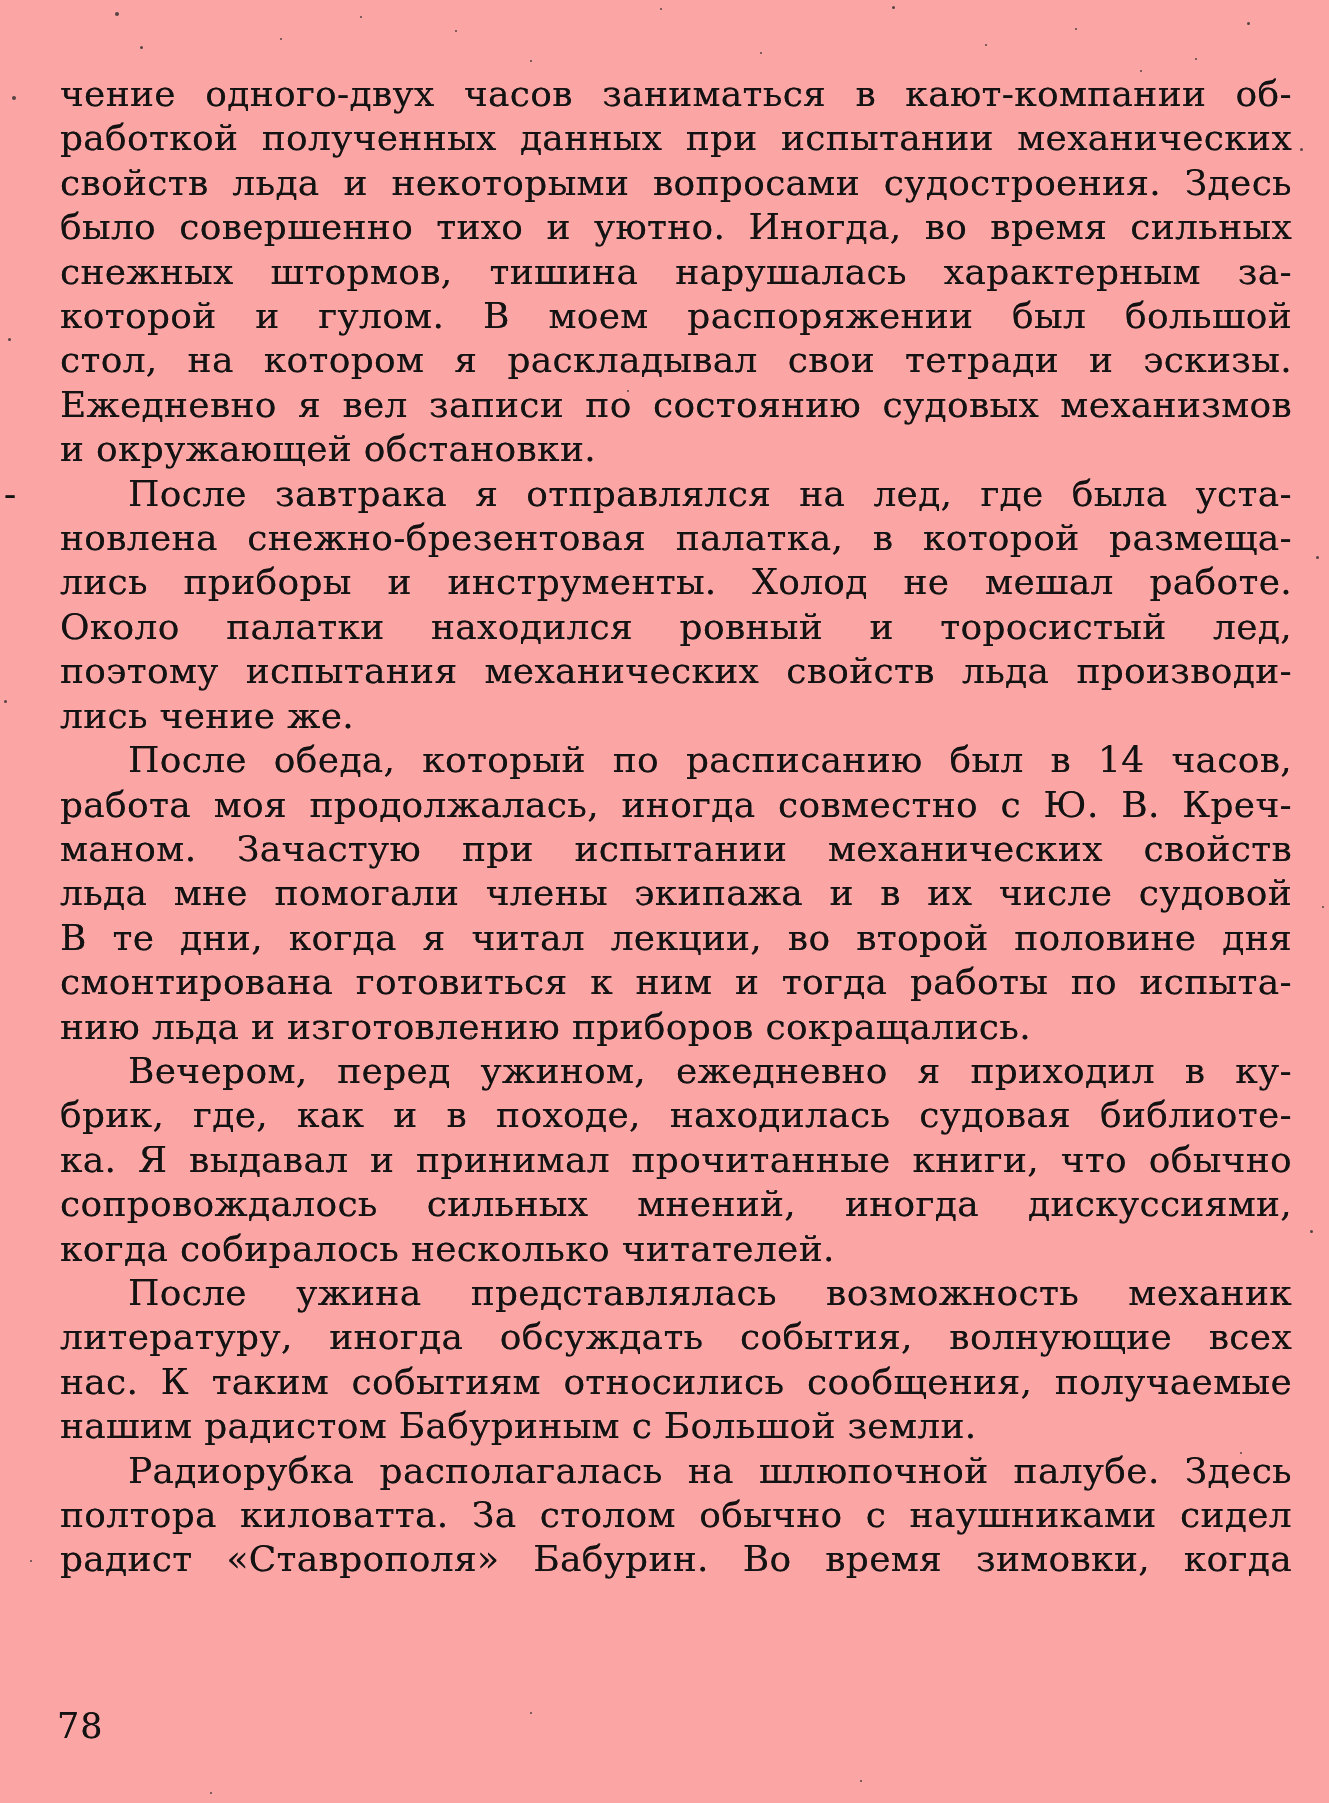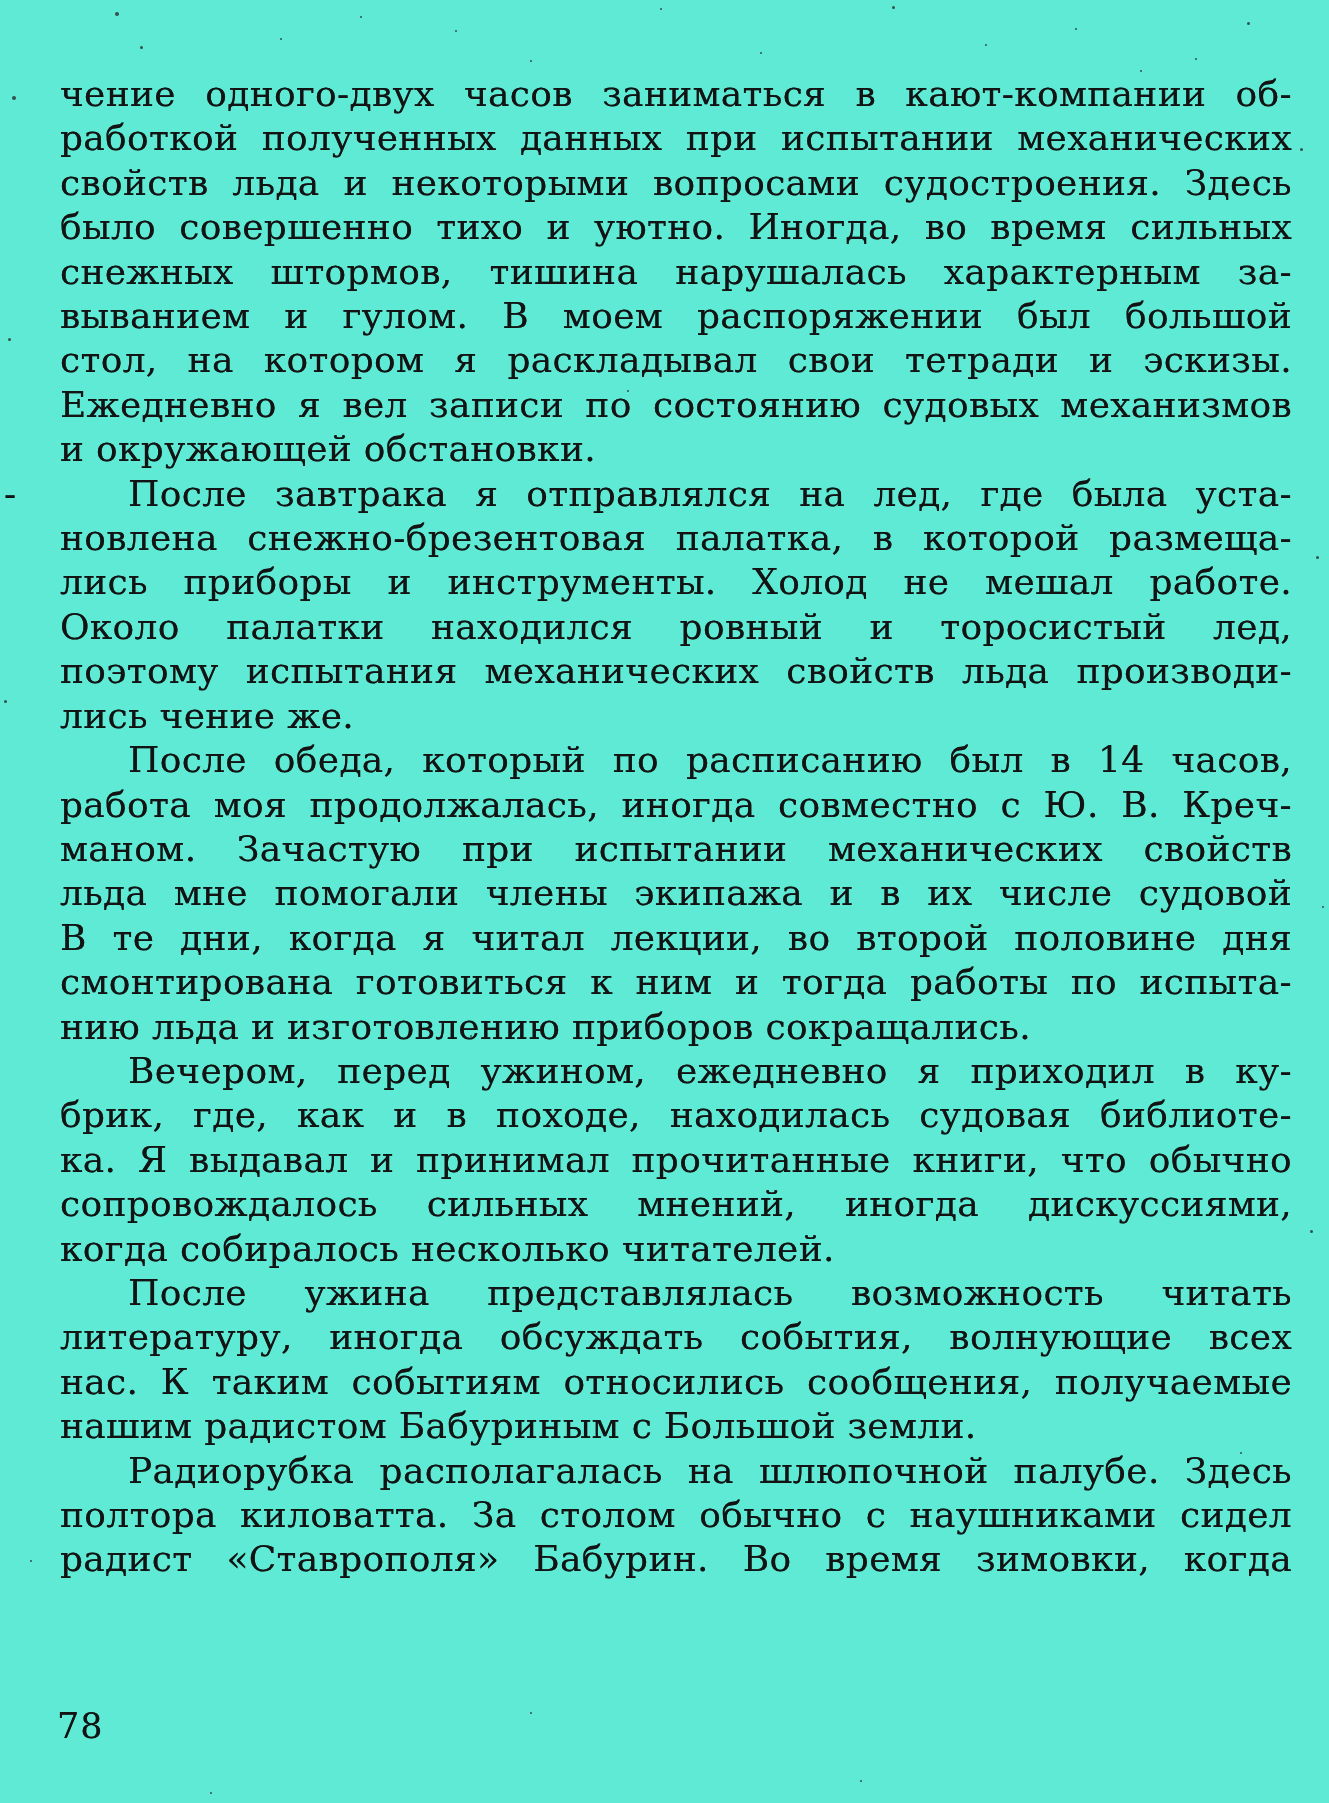--- a/index.html
+++ b/index.html
@@ -4,21 +4,21 @@
 <style>
   html, body {
     margin: 0;
     padding: 0;
     background: #ffffff;
   }
   .page {
     position: relative;
     width: 1329px;
     height: 1803px;
-    background: #5eead4;
+    background: #fca5a5;
     overflow: hidden;
     font-family: "DejaVu Serif", "Liberation Serif", serif;
     color: #131313;
   }
   .text-block {
     position: absolute;
     left: 60px;
     top: 72px;
     width: 1232px;
   }
@@ -70,21 +70,21 @@
 <body>
 
 <div class="page">
   <div class="text-block">
       <div class="paragraph">
         <div class="line">чение одного-двух часов заниматься в кают-компании об-</div>
         <div class="line">работкой полученных данных при испытании механических</div>
         <div class="line">свойств льда и некоторыми вопросами судостроения. Здесь</div>
         <div class="line">было совершенно тихо и уютно. Иногда, во время сильных</div>
         <div class="line">снежных штормов, тишина нарушалась характерным за-</div>
-        <div class="line">выванием и гулом. В моем распоряжении был большой</div>
+        <div class="line">которой и гулом. В моем распоряжении был большой</div>
         <div class="line">стол, на котором я раскладывал свои тетради и эскизы.</div>
         <div class="line">Ежедневно я вел записи по состоянию судовых механизмов</div>
         <div class="line last">и окружающей обстановки.</div>
       </div>
       <div class="paragraph">
         <div class="line indent">После завтрака я отправлялся на лед, где была уста-<span class="margin-marker">-</span></div>
         <div class="line">новлена снежно-брезентовая палатка, в которой размеща-</div>
         <div class="line">лись приборы и инструменты. Холод не мешал работе.</div>
         <div class="line">Около палатки находился ровный и торосистый лед,</div>
         <div class="line">поэтому испытания механических свойств льда производи-</div>
@@ -100,21 +100,21 @@
         <div class="line last">нию льда и изготовлению приборов сокращались.</div>
       </div>
       <div class="paragraph">
         <div class="line indent">Вечером, перед ужином, ежедневно я приходил в ку-</div>
         <div class="line">брик, где, как и в походе, находилась судовая библиоте-</div>
         <div class="line">ка. Я выдавал и принимал прочитанные книги, что обычно</div>
         <div class="line">сопровождалось сильных мнений, иногда дискуссиями,</div>
         <div class="line last">когда собиралось несколько читателей.</div>
       </div>
       <div class="paragraph">
-        <div class="line indent">После ужина представлялась возможность читать</div>
+        <div class="line indent">После ужина представлялась возможность механик</div>
         <div class="line">литературу, иногда обсуждать события, волнующие всех</div>
         <div class="line">нас. К таким событиям относились сообщения, получаемые</div>
         <div class="line last">нашим радистом Бабуриным с Большой земли.</div>
       </div>
       <div class="paragraph">
         <div class="line indent">Радиорубка располагалась на шлюпочной палубе. Здесь</div>
         <div class="line">полтора киловатта. За столом обычно с наушниками сидел</div>
         <div class="line">радист «Ставрополя» Бабурин. Во время зимовки, когда</div>
       </div>
     </div>

